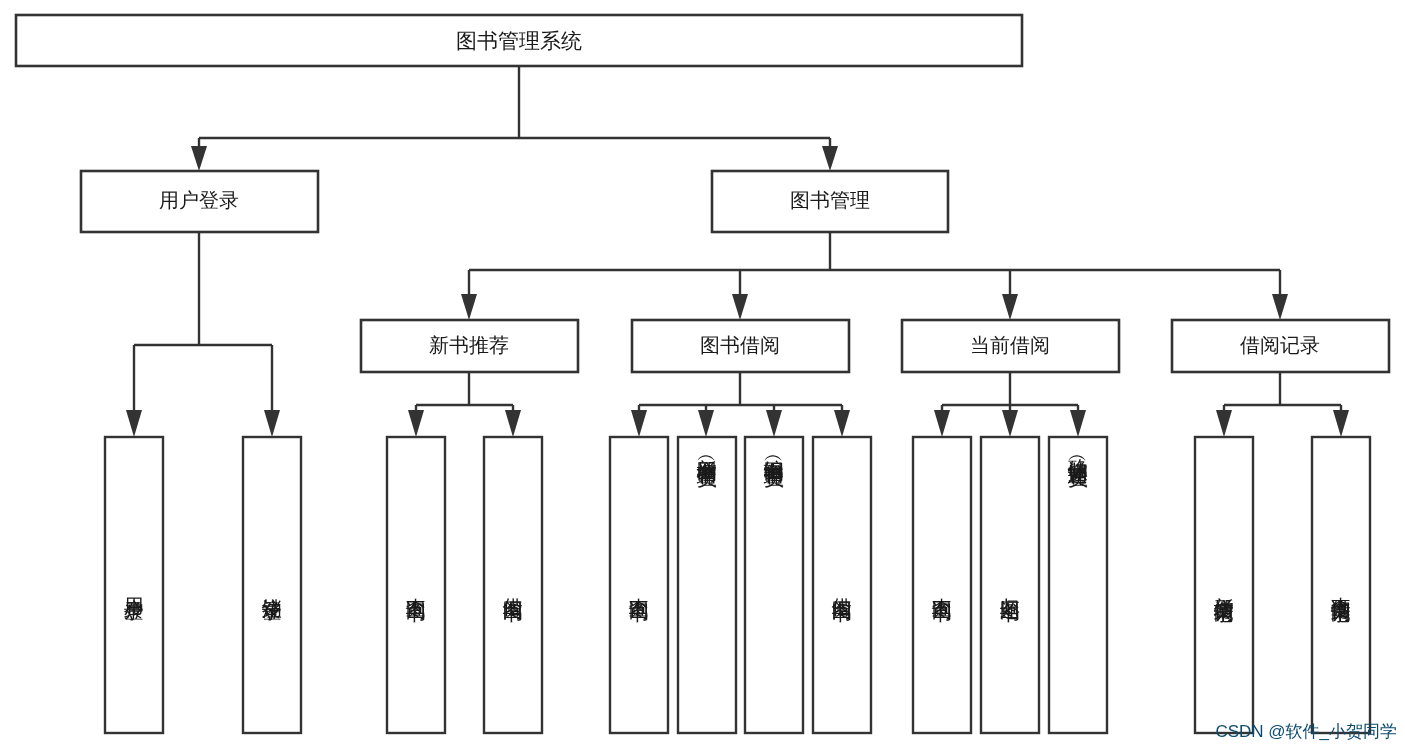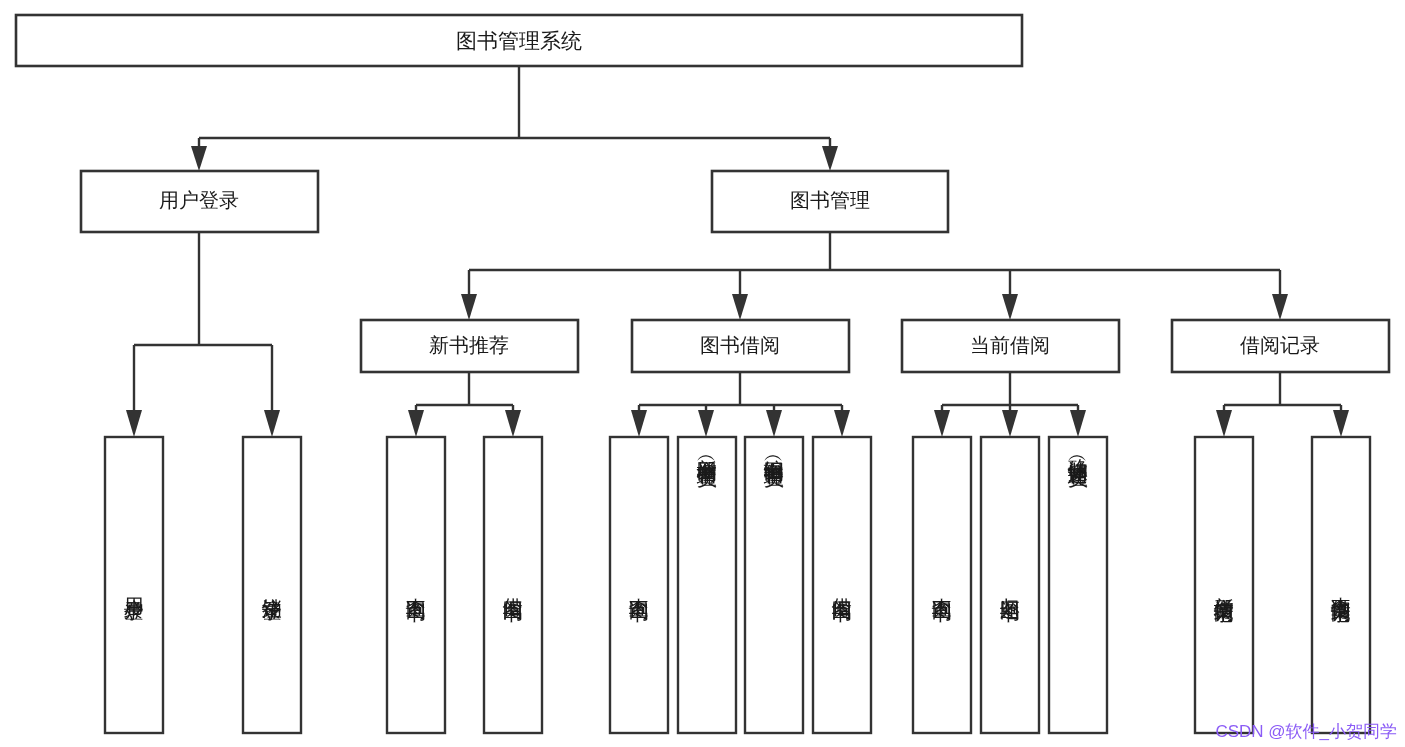--- a/index.html
+++ b/index.html
@@ -71,21 +71,21 @@
     letter-spacing: 1.5px;
     white-space: nowrap;
     text-align: center;
   }
   .watermark {
     position: absolute;
     right: 8px;
     bottom: 4px;
     font-family: "Liberation Sans", "DejaVu Sans", sans-serif;
     font-size: 17px;
-    color: #8b5cf6;
+    color: #0c4a6e;
     white-space: nowrap;
     user-select: none;
   }
 </style>
 </head>
 <body>
 
 <div id="diagram-root">
 
   <svg id="flow" viewBox="0 0 1405 747">

